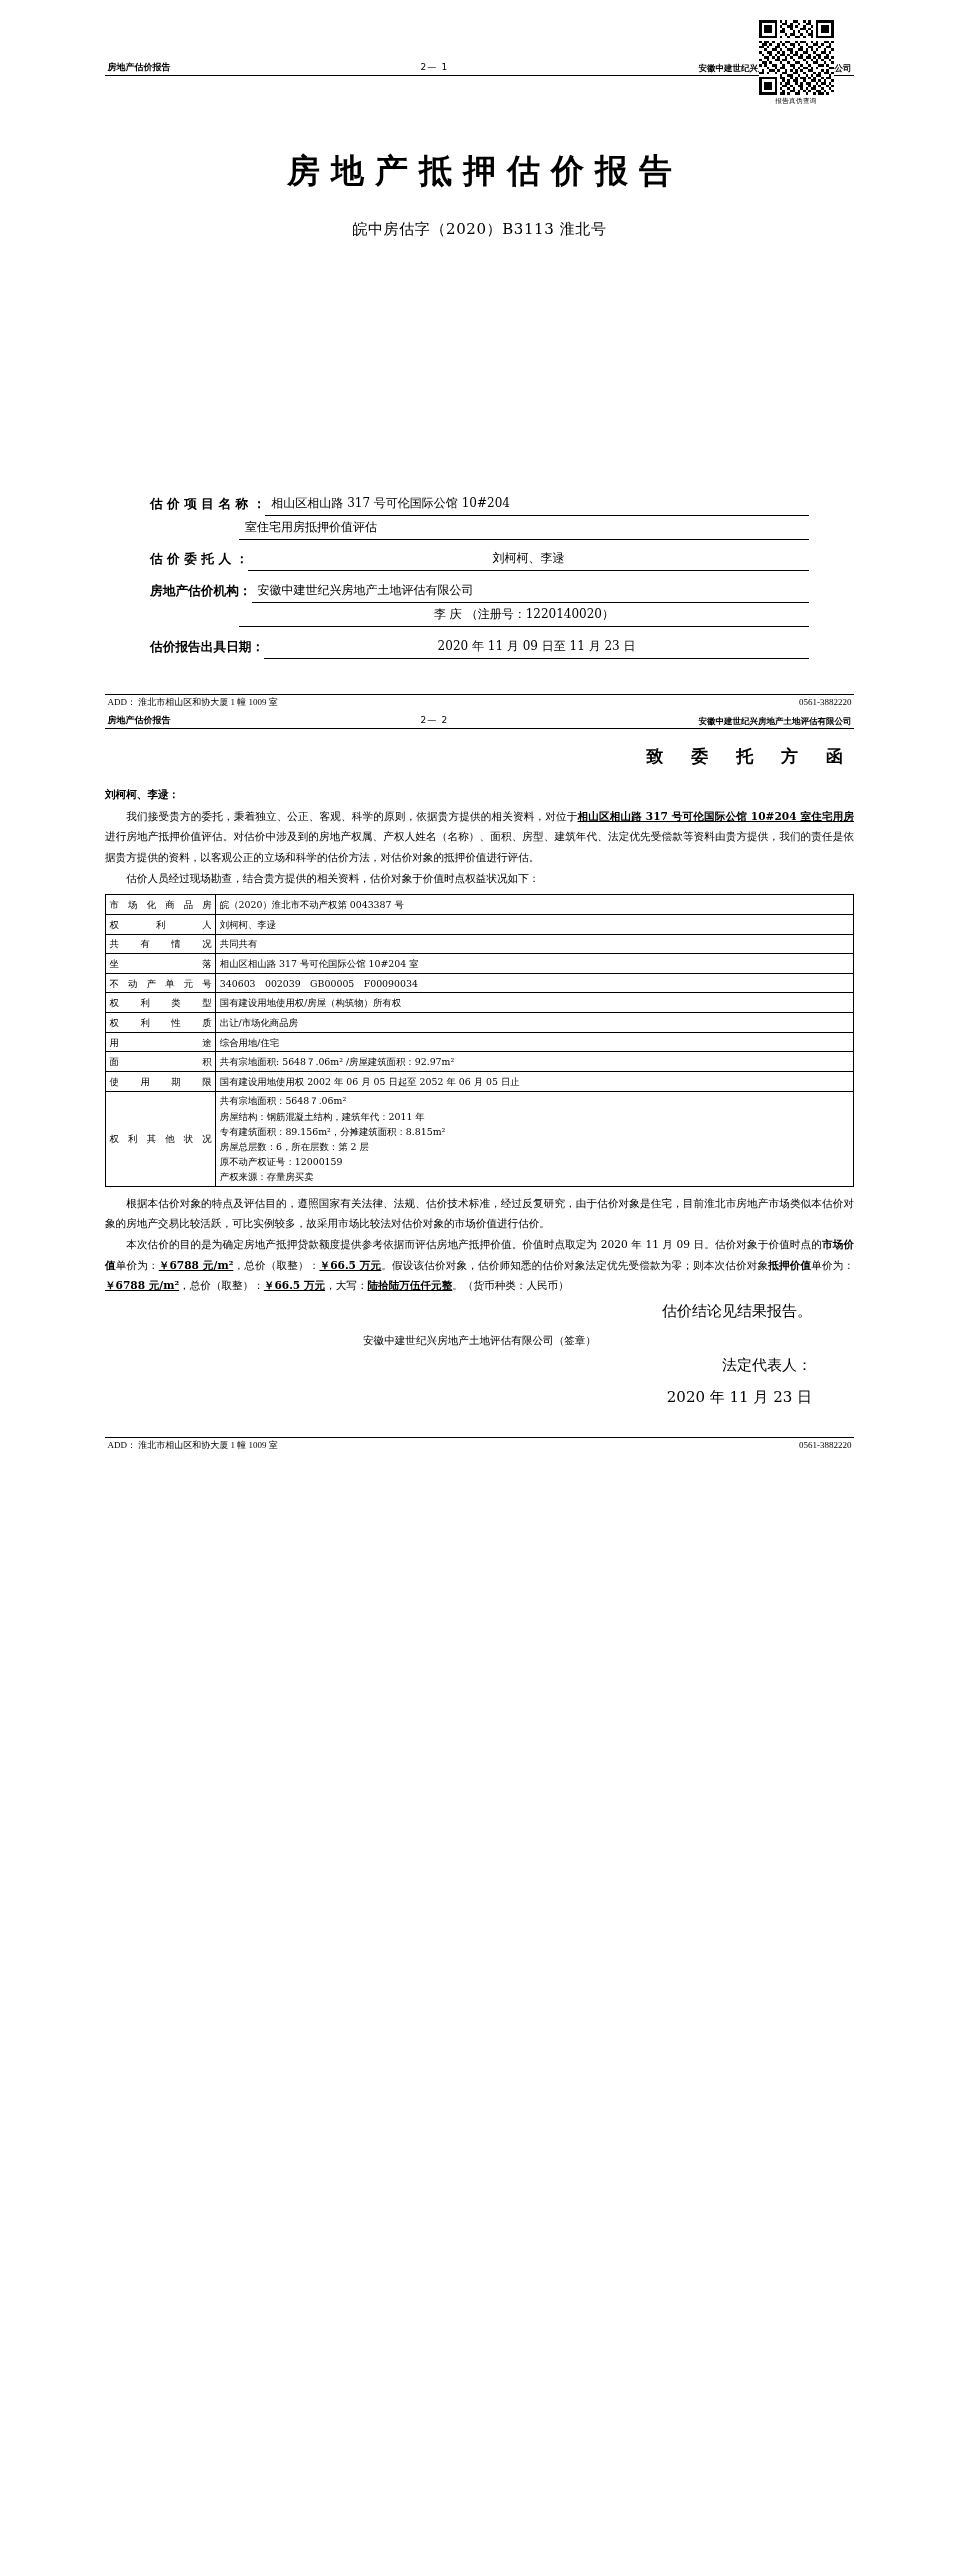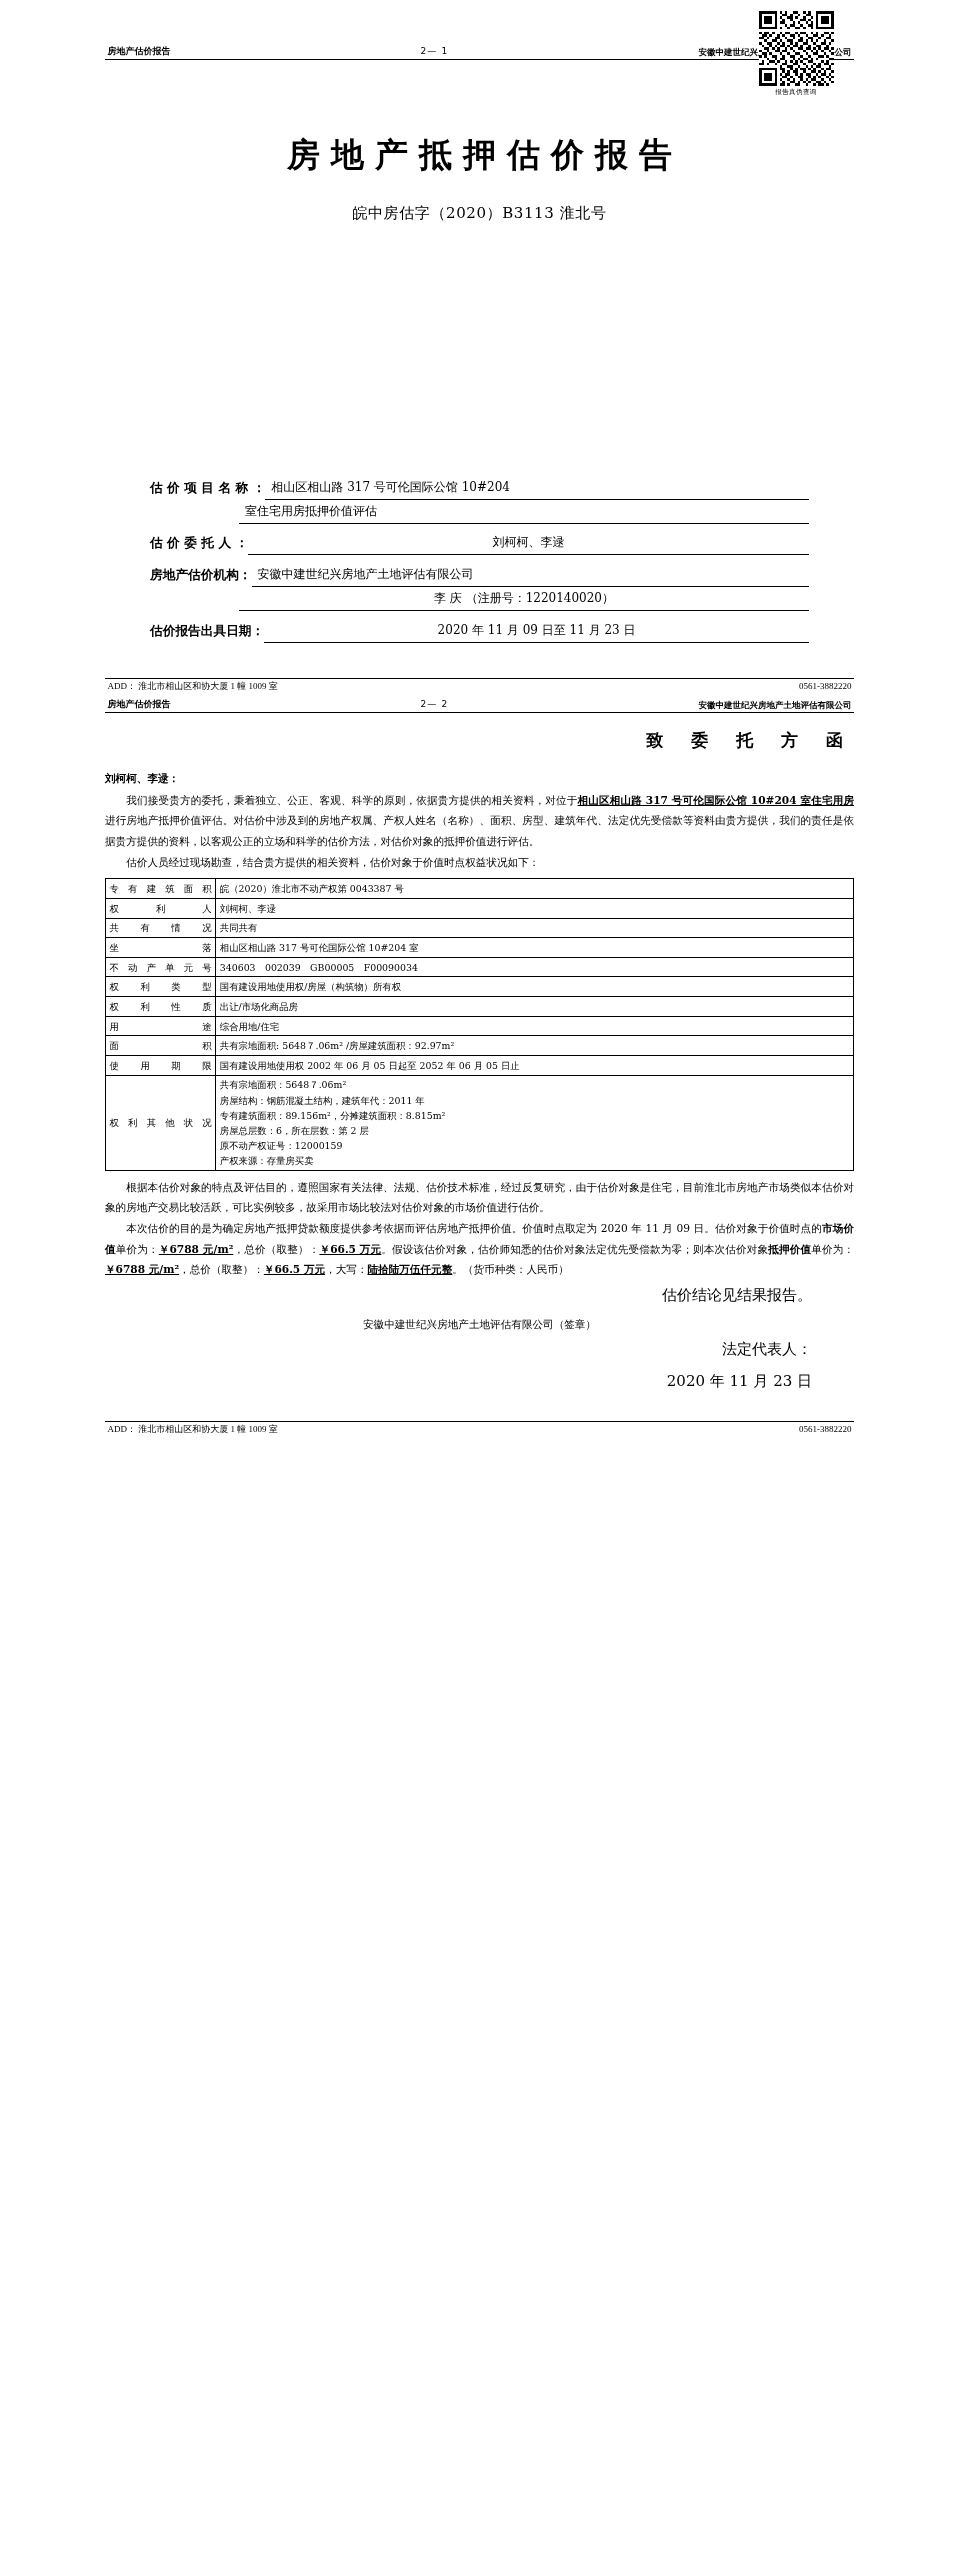--- a/index.html
+++ b/index.html
@@ -4,21 +4,21 @@
 <style>
   html,body{margin:0;padding:0;background:#ffffff;}
   body{
     font-family:"DejaVu Sans","Liberation Sans",sans-serif;
     color:#000;
     width:959px;
   }
   .page{
     position:relative;
     width:959px;
-    margin:0 auto;
+    margin:16px auto;
     background:#fff;
   }
   .sheet{
     position:relative;
     width:749px;
     margin:0 auto;
     padding:0 0 0 0;
   }
   
   .runhead{
@@ -40,21 +40,21 @@
     font-size:9px;
     line-height:1.1;
     padding:3px 2.4px 0 2.4px;
     border-top:0.9px solid #000;
   }
   .runfoot .left,.runfoot .right{font-family:Liberation Serif, serif;font-size:9px;}
   
   .qr-wrap{
     position:absolute;
     right:18px;
-    top:11px;
+    top:4px;
     width:80px;
     text-align:center;
   }
   .qr{
     width:75px;height:75px;
     margin:0 auto;
     background:#fff;
   }
   .qr svg{display:block;}
   .qr-cap{
@@ -479,21 +479,21 @@
 
       <p class="indent" style="margin:0;">
         <span>我们接受贵方的委托，秉着独立、公正、客观、科学的原则，依据贵方提供的相关资料，对位于</span><span class="bold uline">相山区相山路 317 号可伦国际公馆 10#204 室住宅用房</span><span>进行房地产抵押价值评估。对估价中涉及到的房地产权属、产权人姓名（名称）、面积、房型、建筑年代、法定优先受偿款等资料由贵方提供，我们的责任是依据贵方提供的资料，以客观公正的立场和科学的估价方法，对估价对象的抵押价值进行评估。</span>
       </p>
 
       <p class="indent" style="margin:0;">估价人员经过现场勘查，结合贵方提供的相关资料，估价对象于价值时点权益状况如下：</p>
 
       <table class="info">
         <tbody>
           <tr>
-            <td class="k">专有建筑面积</td>
+            <td class="k">市场化商品房</td>
             <td>皖（2020）淮北市不动产权第 0043387 号</td>
           </tr>
           <tr>
             <td class="k">权利人</td>
             <td>刘柯柯、李逯</td>
           </tr>
           <tr>
             <td class="k">共有情况</td>
             <td>共同共有</td>
           </tr>

